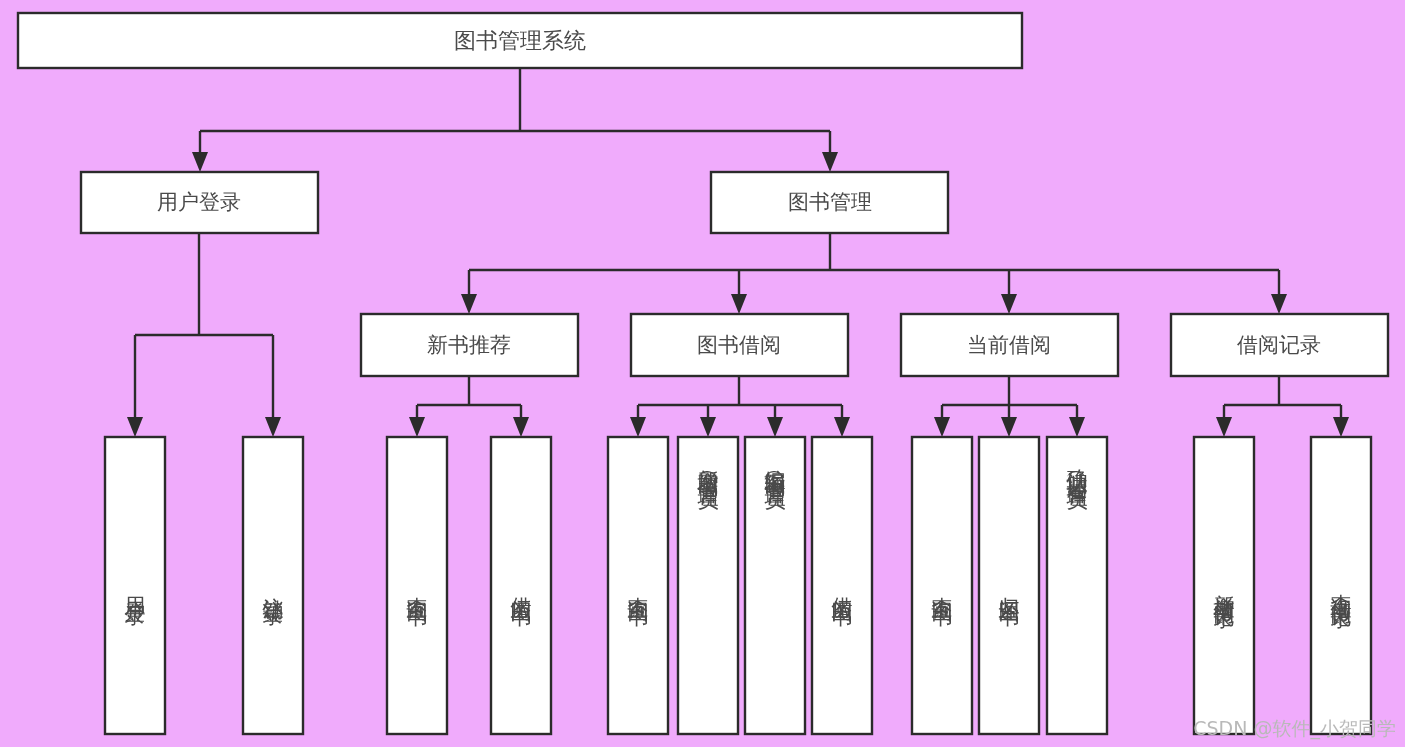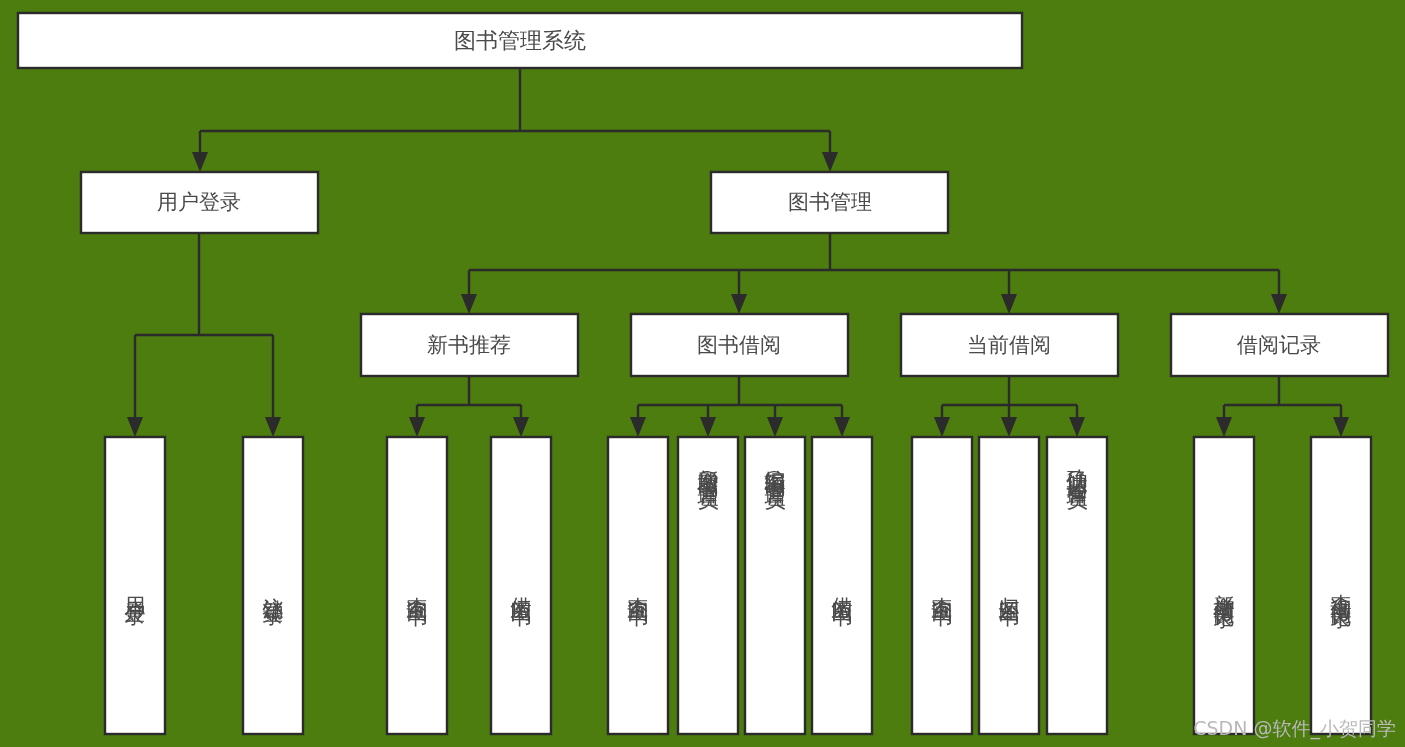--- a/index.html
+++ b/index.html
@@ -10,21 +10,21 @@
   body {
     width: 1405px;
     height: 747px;
     font-family: "DejaVu Sans", "Liberation Sans", sans-serif;
     overflow: hidden;
   }
   #diagram-root {
     position: relative;
     width: 1405px;
     height: 747px;
-    background: #4d7c0f;
+    background: #f0abfc;
   }
   svg#flowchart {
     position: absolute;
     top: 0;
     left: 0;
     width: 1405px;
     height: 747px;
     display: block;
   }
   .node-box {

